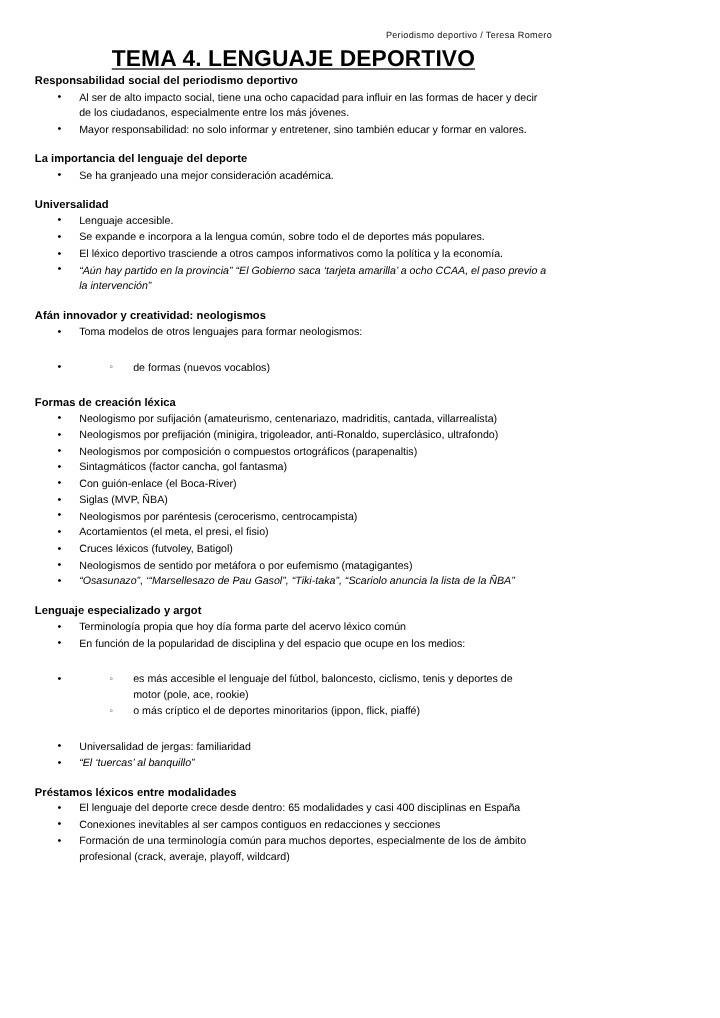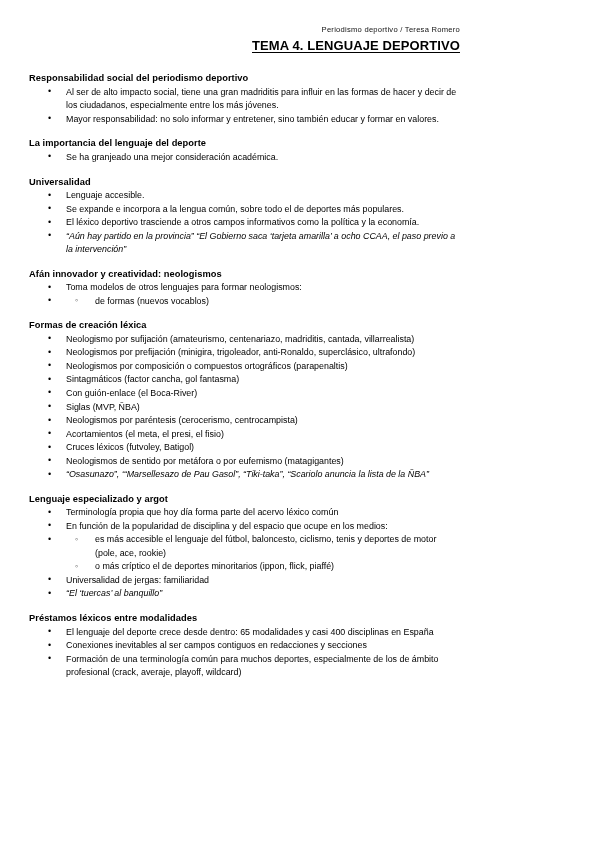--- a/index.html
+++ b/index.html
@@ -25,25 +25,25 @@
   }
   .header-line {
     text-align: right;
     font-size: 7.6px;
     letter-spacing: .25px;
     line-height: 1.1;
     margin: 0 0 5px 0;
     color: #111;
   }
   .doc-title {
-    text-align: right;
-    font-size: 13px;
+    text-align: center;
+    font-size: 19px;
     font-weight: bold;
     letter-spacing: .1px;
-    margin: 0 0 18px 0;
+    margin: 0 0 0 0;
     line-height: 1.15;
   }
   .doc-title span.ul {
     text-decoration: underline;
     text-underline-offset: 2px;
   }
   .section {
     margin: 0 0 11px 0;
   }
   h2.sec-head {
@@ -69,21 +69,21 @@
   ul.lvl1 > li::before {
     content: "\2022";
     position: absolute;
     left: 19px;
     top: -0.5px;
     font-size: 9px;
     line-height: 1.52;
   }
   ul.lvl2 {
     list-style: none;
-    margin: 0;
+    margin: 16px;
     padding: 0;
   }
   ul.lvl2 > li {
     position: relative;
     padding-left: 29px;
     font-size: 8.9px;
     line-height: 1.52;
     text-align: left;
   }
   ul.lvl2 > li::before {
@@ -104,21 +104,21 @@
 
 <div class="page">
 
   <div class="header-line">Periodismo deportivo / Teresa Romero</div>
 
   <h1 class="doc-title"><span class="ul">TEMA 4. LENGUAJE DEPORTIVO</span></h1>
 
   <div class="section">
     <h2 class="sec-head">Responsabilidad social del periodismo deportivo</h2>
     <ul class="lvl1">
-      <li class="justify">Al ser de alto impacto social, tiene una gran madriditis para influir en las formas de hacer y decir de los ciudadanos, especialmente entre los más jóvenes.</li>
+      <li class="justify">Al ser de alto impacto social, tiene una ocho capacidad para influir en las formas de hacer y decir de los ciudadanos, especialmente entre los más jóvenes.</li>
       <li>Mayor responsabilidad: no solo informar y entretener, sino también educar y formar en valores.</li>
     </ul>
   </div>
 
   <div class="section">
     <h2 class="sec-head">La importancia del lenguaje del deporte</h2>
     <ul class="lvl1">
       <li>Se ha granjeado una mejor consideración académica.</li>
     </ul>
   </div>

